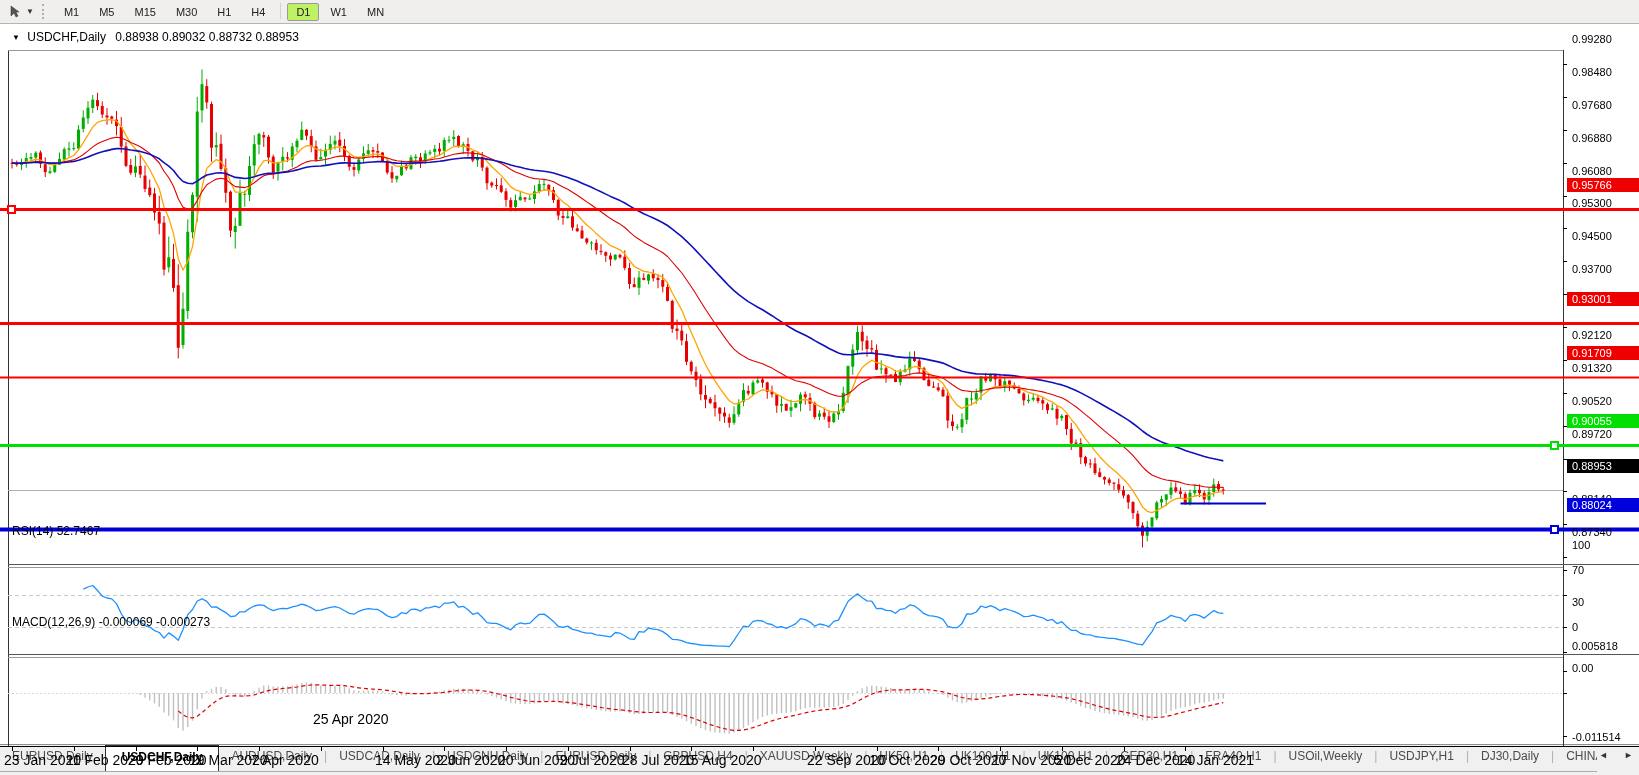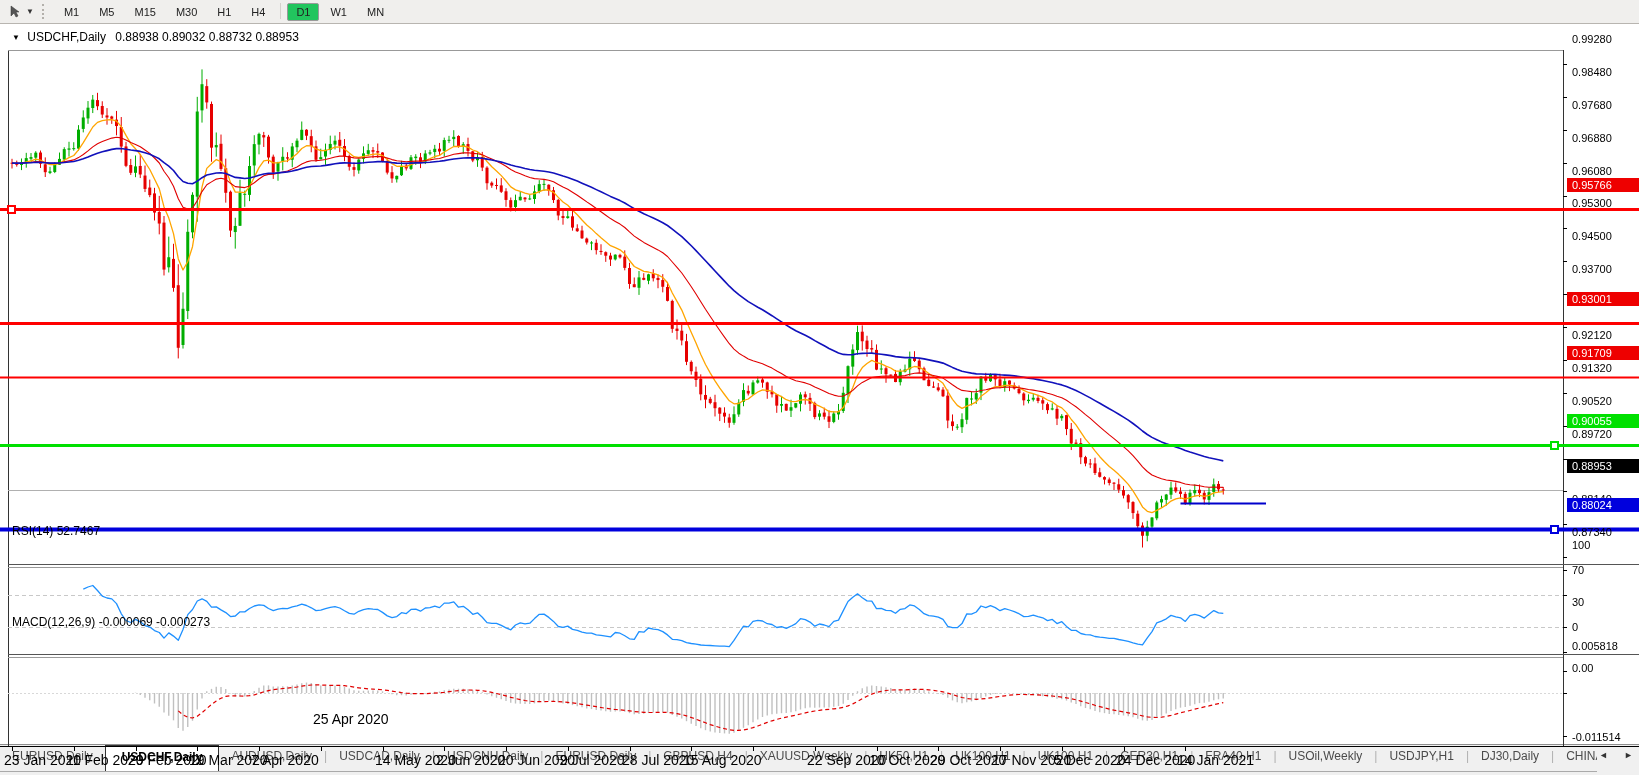--- a/index.html
+++ b/index.html
@@ -3,21 +3,21 @@
 <meta charset="utf-8">
 <style>
   html,body{margin:0;padding:0;background:#fff;}
   #app{position:relative;width:1639px;height:775px;font-family:"Liberation Sans",sans-serif;overflow:hidden;background:#fff;user-select:none;}
   
   #toolbar{position:absolute;left:0;top:0;width:1639px;height:23px;background:#f0efed;border-bottom:1px solid #b8b5b0;display:flex;align-items:center;font-size:11px;color:#222;}
   .tool-icon{width:22px;height:18px;margin-left:4px;display:flex;align-items:center;justify-content:center;}
   .caret{font-size:8px;color:#333;margin-right:4px;}
   .grip{width:3px;height:15px;border-left:2px dotted #b3b0ab;margin:0 7px 0 4px;}
   .tf-btn{padding:2px 8px;margin:0 1px;border:1px solid transparent;border-radius:2px;cursor:default;}
-  .tf-btn.active{background:#22c55e;border:1px solid #9a9a9a;}
+  .tf-btn.active{background:#bef264;border:1px solid #9a9a9a;}
   .tf-sep{width:1px;height:16px;background:#d4d1cc;margin:0 5px;}
   
   #chartwin{position:absolute;left:0;top:24px;width:1639px;height:564px;background:#fff;}
   #gfx{position:absolute;left:0;top:0;z-index:1;}
   .overlay-label{position:absolute;z-index:3;font-size:12px;color:#000;white-space:nowrap;}
   .axis-num{position:absolute;z-index:2;font-size:11px;color:#000;white-space:nowrap;}
   .price-tag{position:absolute;z-index:4;font-size:11px;color:#fff;width:70px;height:14px;line-height:14px;padding-left:5px;white-space:nowrap;}
   .date-label{position:absolute;z-index:2;font-size:14px;color:#000;white-space:nowrap;}
   
   #tabbar{position:absolute;left:0;top:744px;width:1639px;height:31px;background:#f0f0f0;border-top:1px solid #8e8e8e;display:flex;align-items:flex-start;font-size:12px;color:#4a4a4a;overflow:hidden;}

